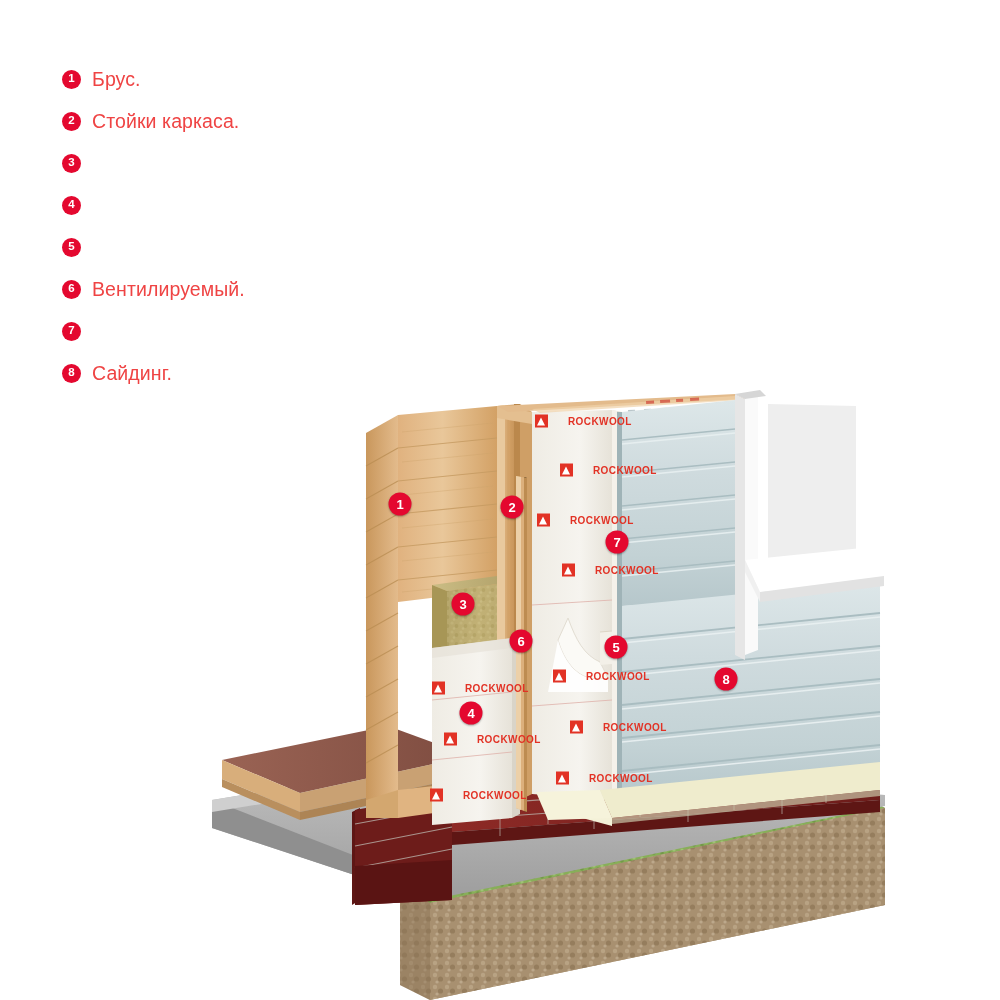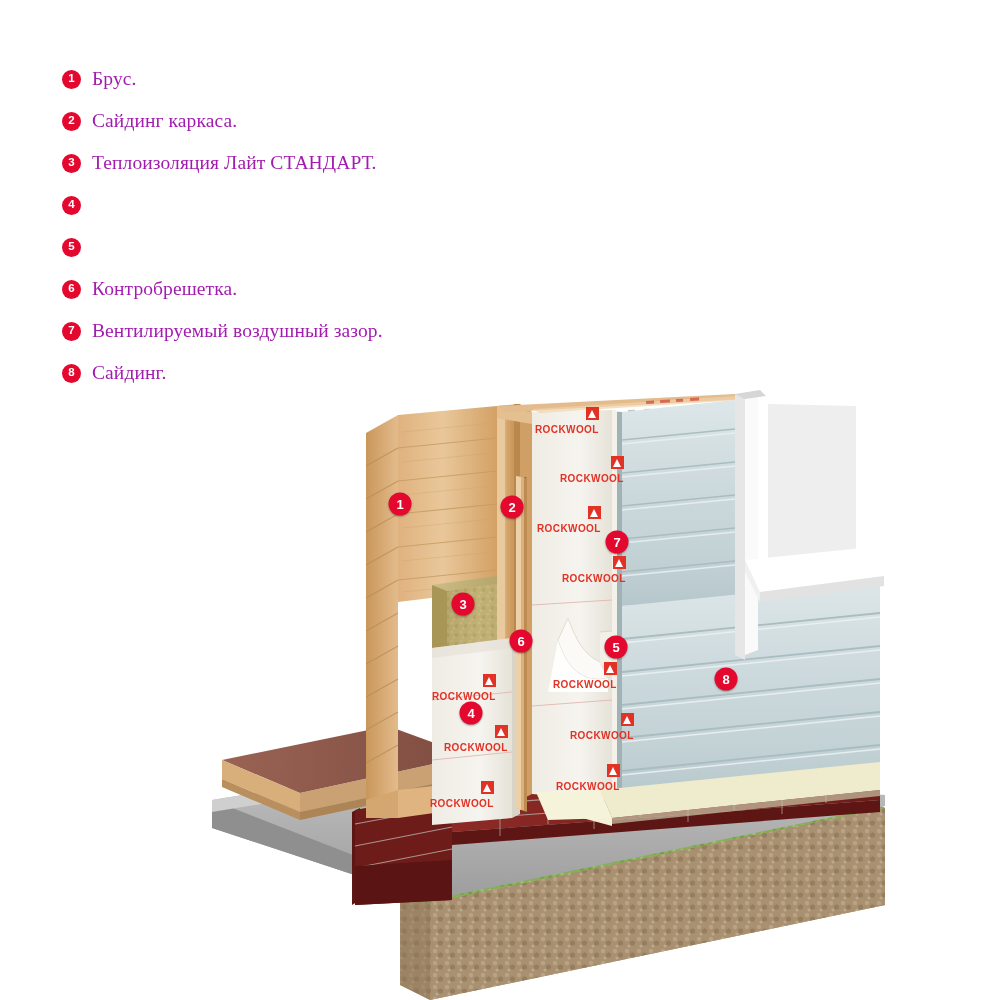--- a/index.html
+++ b/index.html
@@ -17,39 +17,39 @@
   .legend-row{display:flex;align-items:center;height:42px;}
   .badge{
     width:19px;height:19px;border-radius:50%;
     background:var(--accent,#e4082f);
     color:#fff;flex:0 0 19px;
     display:flex;align-items:center;justify-content:center;
     font-size:11.5px;font-weight:bold;line-height:1;
     font-family:"Liberation Sans", sans-serif;
   }
   .legend-text{
-    margin-left:11px;font-size:19.5px;color:#a21caf;
-    font-family:Liberation Serif, serif;
+    margin-left:11px;font-size:19.5px;color:#ef4444;
+    font-family:Liberation Sans, sans-serif;
     white-space:nowrap;letter-spacing:.1px;
   }
 
   
   #art{position:absolute;left:0;top:0;width:1000px;height:1000px;}
 
   .marker{
     position:absolute;width:23px;height:23px;border-radius:50%;
     background:#e4082f;color:#fff;
     display:flex;align-items:center;justify-content:center;
     font-size:13px;font-weight:bold;line-height:1;
     box-shadow:0 1px 2px rgba(0,0,0,.35);
     font-family:"Liberation Sans", sans-serif;
     transform:translate(-50%,-50%);
   }
-  .rw-logo{position:absolute;display:flex;align-items:flex-end;gap:4px;
-    transform:translate(-0%,-50%);pointer-events:none;flex-direction:column;}
+  .rw-logo{position:absolute;display:flex;align-items:center;gap:20px;
+    transform:translate(-0%,-50%);pointer-events:none;}
   .rw-mark{width:13px;height:13px;background:#e23225;position:relative;flex:0 0 13px;}
   .rw-mark:before{
     content:"";position:absolute;left:2px;top:2.5px;width:0;height:0;
     border-left:4.5px solid transparent;border-right:4.5px solid transparent;
     border-bottom:8px solid #fff;
   }
   .rw-txt{font-size:10px;font-weight:bold;color:#e23225;letter-spacing:.4px;
     font-family:"Liberation Sans", sans-serif;white-space:nowrap;}
 </style>
 </head>
@@ -57,39 +57,37 @@
 
 <div id="page">
 
   <div class="legend">
     <div class="legend-row">
       <div class="badge" style="background: rgb(228, 8, 47);">1</div>
       <div class="legend-text">Брус.</div>
     </div>
     <div class="legend-row">
       <div class="badge" style="background: rgb(228, 8, 47);">2</div>
-      <div class="legend-text">Сайдинг каркаса.</div>
+      <div class="legend-text">Стойки каркаса.</div>
     </div>
     <div class="legend-row">
       <div class="badge" style="background: rgb(228, 8, 47);">3</div>
-      <div class="legend-text">Теплоизоляция Лайт СТАНДАРТ.</div>
     </div>
     <div class="legend-row">
       <div class="badge" style="background: rgb(228, 8, 47);">4</div>
     </div>
     <div class="legend-row">
       <div class="badge" style="background: rgb(228, 8, 47);">5</div>
     </div>
     <div class="legend-row">
       <div class="badge" style="background: rgb(228, 8, 47);">6</div>
-      <div class="legend-text">Контробрешетка.</div>
+      <div class="legend-text">Вентилируемый.</div>
     </div>
     <div class="legend-row">
       <div class="badge" style="background: rgb(228, 8, 47);">7</div>
-      <div class="legend-text">Вентилируемый воздушный зазор.</div>
     </div>
     <div class="legend-row">
       <div class="badge" style="background: rgb(228, 8, 47);">8</div>
       <div class="legend-text">Сайдинг.</div>
     </div>
   </div>
 
   <svg id="art" viewBox="0 0 1000 1000">
     <defs>
       <linearGradient id="gWoodFace" x1="0" y1="0" x2="1" y2="0">

